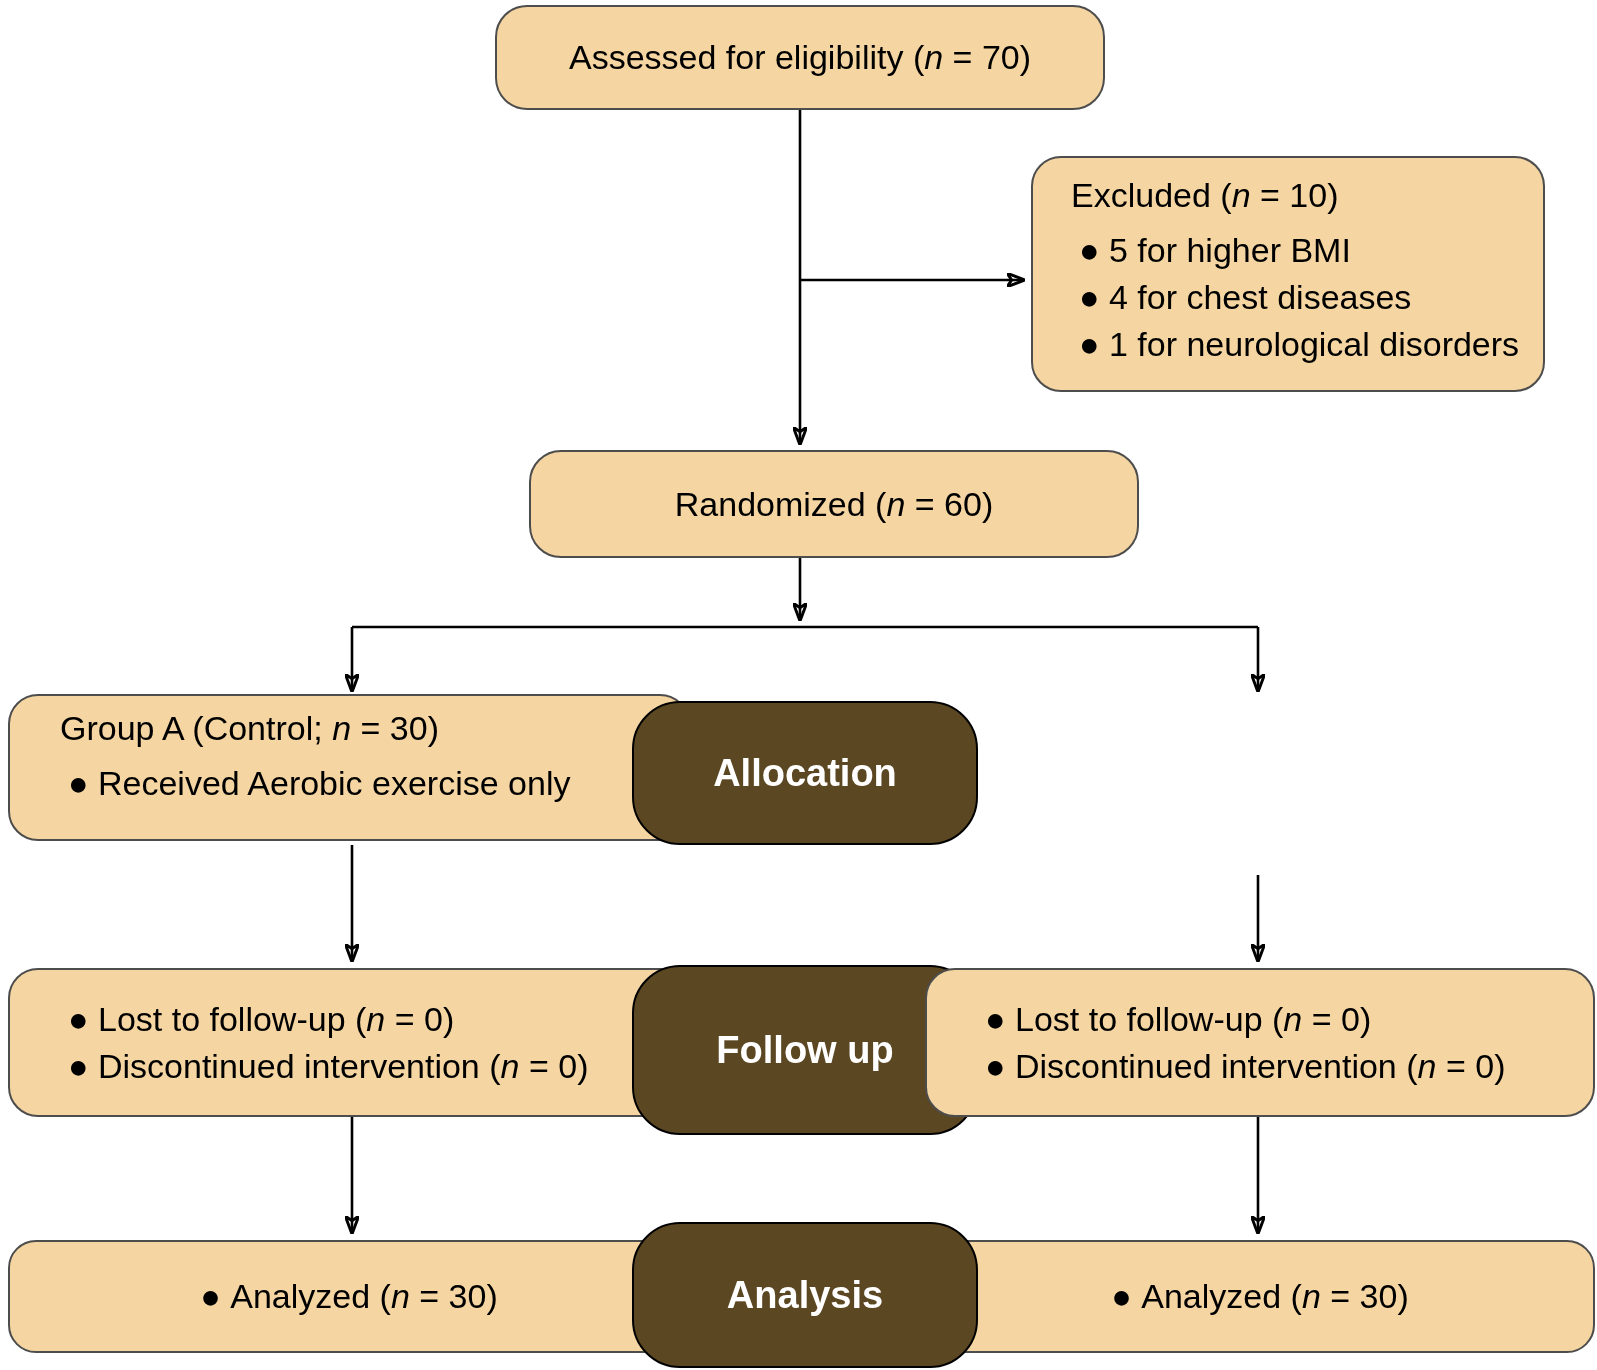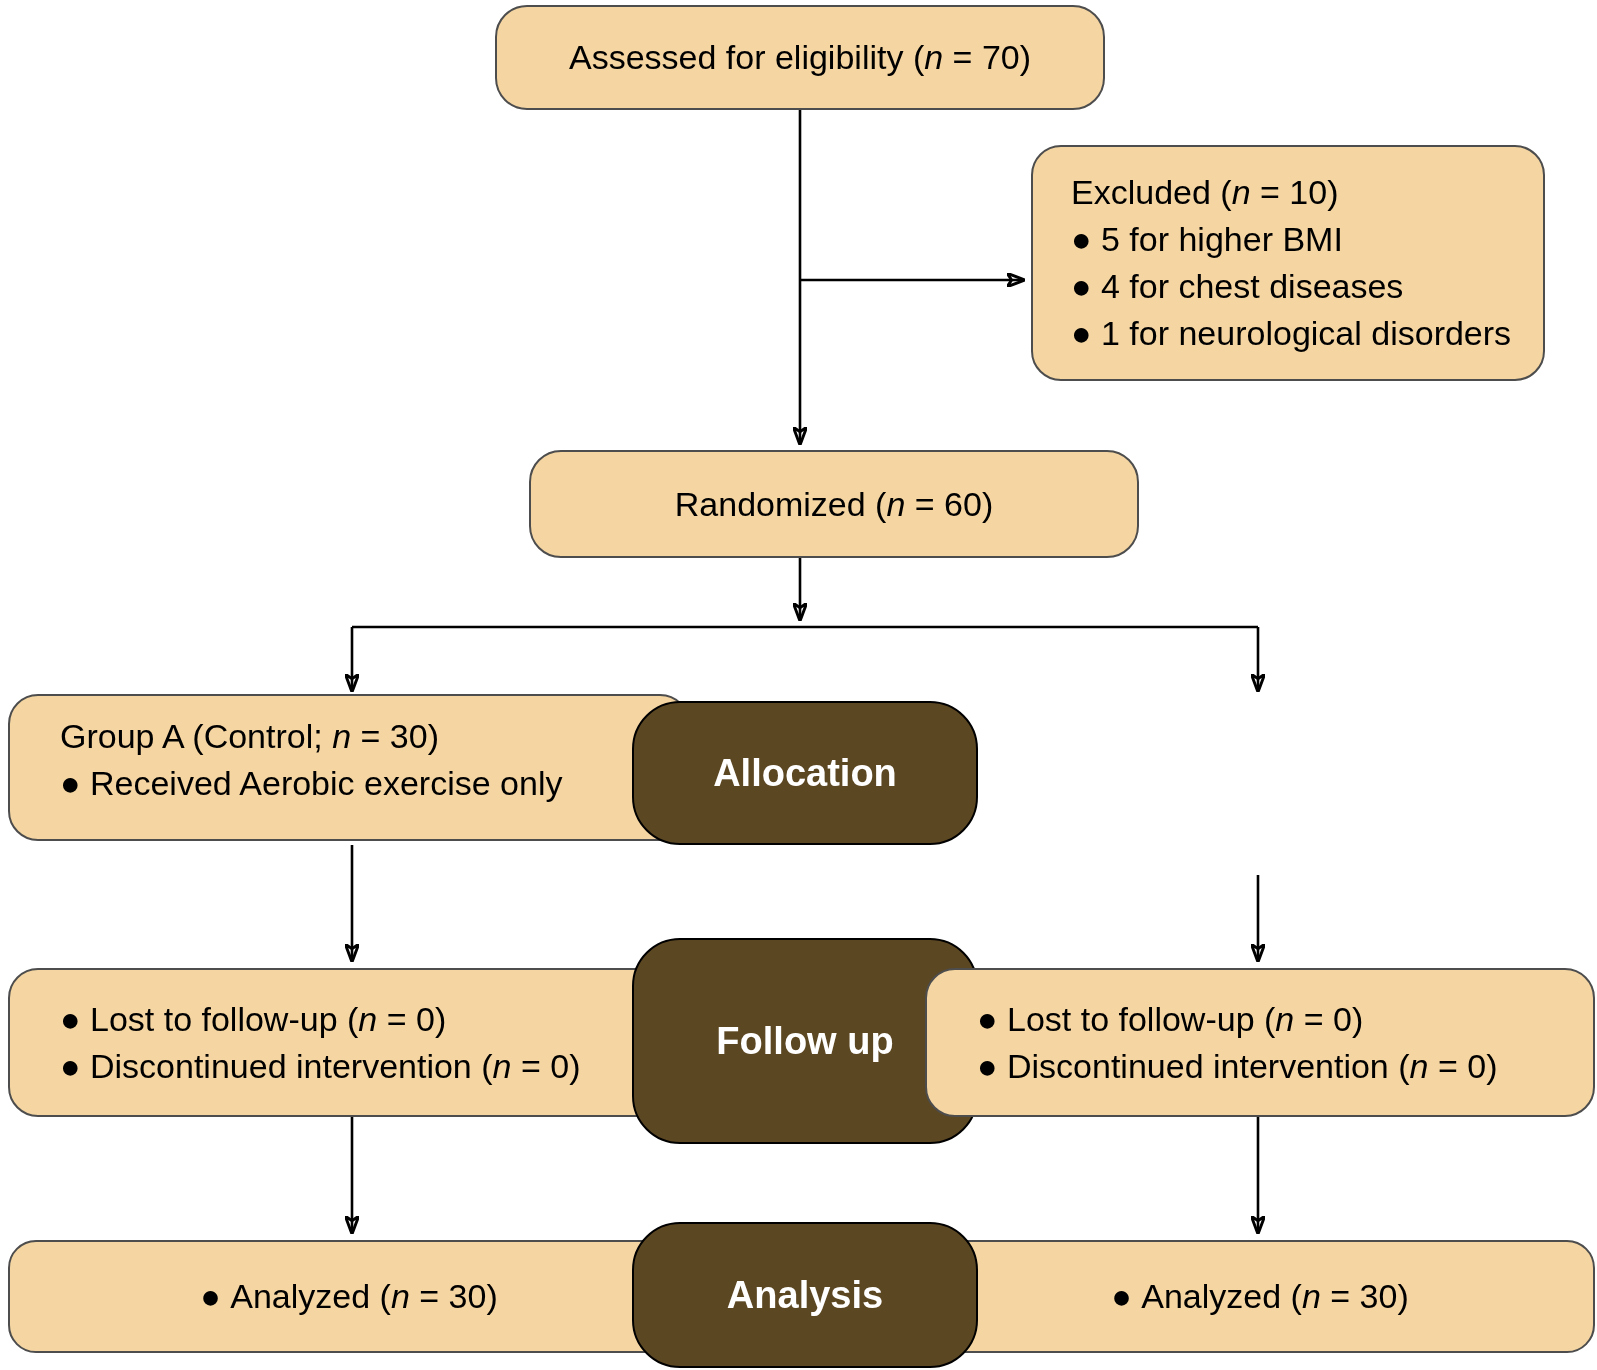--- a/index.html
+++ b/index.html
@@ -32,21 +32,21 @@
   }
   .center{align-items:center;text-align:left;}
   .stage{
     background:var(--label_fill);
     border:2.5px solid var(--label_border);
     color:var(--label_text);
     font-weight:bold;font-size:38px;
     align-items:center;justify-content:center;text-align:center;
     border-radius:48px;
   }
-  ul.blist{margin:0;padding:0;list-style:none;}
+  ul.blist{margin:8px;padding:0;list-style:none;}
   ul.blist li{padding-left:1.25em;text-indent:-1.25em;}
   ul.blist li::before{content:"\25CF\00A0 ";}
   .nowrap li{white-space:nowrap;}
   .center ul.blist li{display:inline-block;padding-left:0;text-indent:0;}
 </style>
 </head>
 <body>
 
 <div class="canvas">
 
@@ -65,21 +65,21 @@
     <path d="M352 845 V961" marker-end="url(#arr)"></path>
     <path d="M1258 875 V961" marker-end="url(#arr)"></path>
     <path d="M352 1117 V1233" marker-end="url(#arr)"></path>
     <path d="M1258 1117 V1233" marker-end="url(#arr)"></path>
   </svg>
 
   <div class="box center" style="left:495px;top:5px;width:610px;height:105px;border-radius:32px;">
     <div>Assessed for eligibility (<i>n</i> = 70)</div>
   </div>
 
-  <div class="box nowrap" style="left:1031px;top:145px;width:514px;height:236px;border-radius:30px;padding:0 10px 0 38px;">
+  <div class="box nowrap" style="left:1031px;top:156px;width:514px;height:236px;border-radius:30px;padding:0 10px 0 38px;">
     <div>Excluded (<i>n</i> = 10)</div>
     <ul class="blist">
       <li>5 for higher BMI</li>
       <li>4 for chest diseases</li>
       <li>1 for neurological disorders</li>
     </ul>
   </div>
 
   <div class="box center" style="left:495px;top:450px;width:610px;height:108px;border-radius:32px;margin-left:34px;">
     <div>Randomized (<i>n</i> = 60)</div>
@@ -97,21 +97,21 @@
   </div>
 
 
   <div class="box nowrap" style="left:8px;top:968px;width:682px;height:149px;border-radius:30px;padding:0 10px 0 50px;z-index:1;">
     <ul class="blist">
       <li>Lost to follow-up (<i>n</i> = 0)</li>
       <li>Discontinued intervention (<i>n</i> = 0)</li>
     </ul>
   </div>
 
-  <div class="box stage" style="left:632px;top:938px;width:346px;height:206px;z-index:2;text-align:center;">
+  <div class="box stage" style="left:632px;top:965px;width:346px;height:170px;z-index:2;text-align:center;">
     <div>Follow up</div>
   </div>
 
   <div class="box nowrap" style="left:925px;top:968px;width:670px;height:149px;border-radius:30px;padding:0 10px 0 50px;z-index:3;">
     <ul class="blist">
       <li>Lost to follow-up (<i>n</i> = 0)</li>
       <li>Discontinued intervention (<i>n</i> = 0)</li>
     </ul>
   </div>
 

